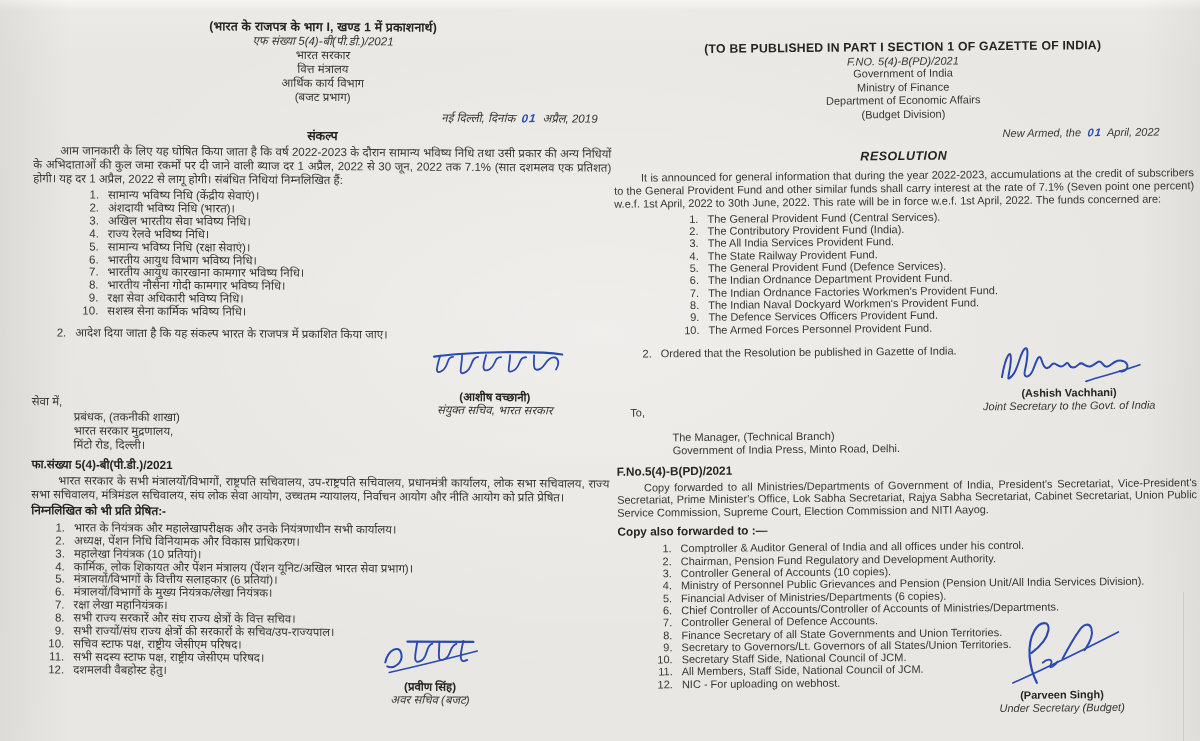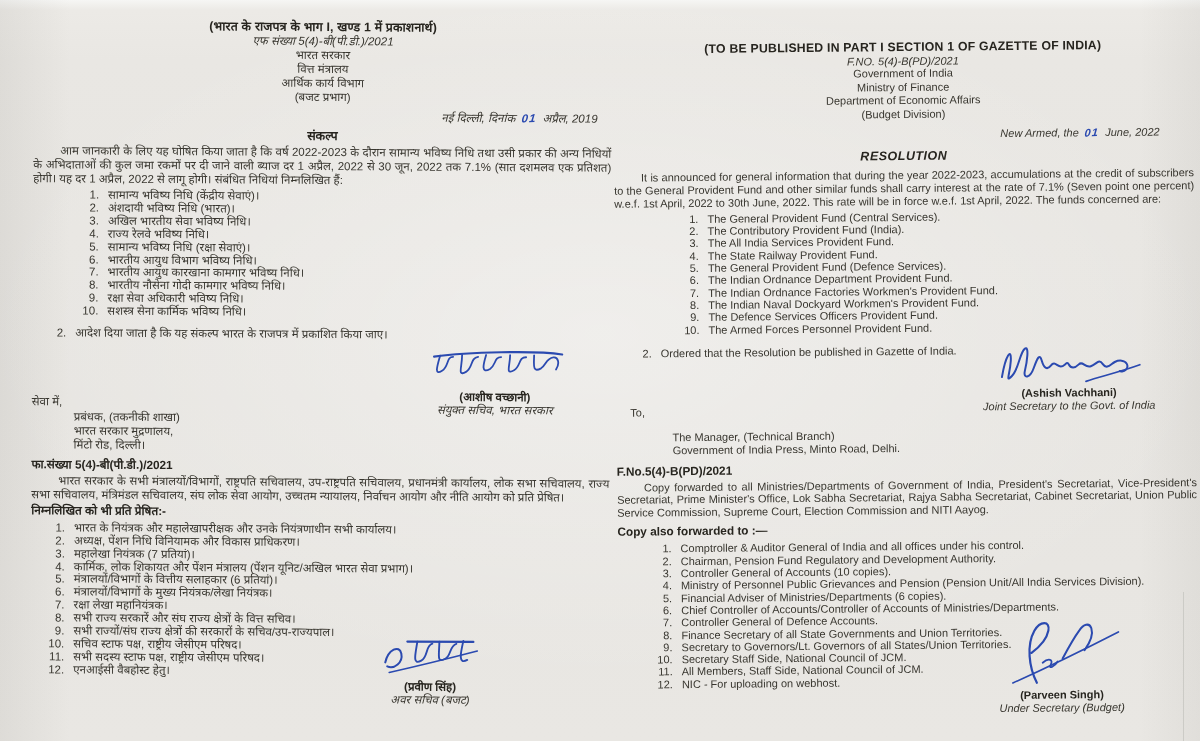--- a/index.html
+++ b/index.html
@@ -149,21 +149,21 @@
       <div class="row">
       <span class="num">1.</span>
       <span>भारत के नियंत्रक और महालेखापरीक्षक और उनके नियंत्रणाधीन सभी कार्यालय।</span>
     </div>
       <div class="row">
       <span class="num">2.</span>
       <span>अध्यक्ष, पेंशन निधि विनियामक और विकास प्राधिकरण।</span>
     </div>
       <div class="row">
       <span class="num">3.</span>
-      <span>महालेखा नियंत्रक (7 प्रतियां)।</span>
+      <span>महालेखा नियंत्रक (10 प्रतियां)।</span>
     </div>
       <div class="row">
       <span class="num">4.</span>
       <span>कार्मिक, लोक शिकायत और पेंशन मंत्रालय (पेंशन यूनिट/अखिल भारत सेवा प्रभाग)।</span>
     </div>
       <div class="row">
       <span class="num">5.</span>
       <span>मंत्रालयों/विभागों के वित्तीय सलाहकार (6 प्रतियां)।</span>
     </div>
       <div class="row">
@@ -185,21 +185,21 @@
       <div class="row">
       <span class="num">10.</span>
       <span>सचिव स्टाफ पक्ष, राष्ट्रीय जेसीएम परिषद।</span>
     </div>
       <div class="row">
       <span class="num">11.</span>
       <span>सभी सदस्य स्टाफ पक्ष, राष्ट्रीय जेसीएम परिषद।</span>
     </div>
       <div class="row">
       <span class="num">12.</span>
-      <span>एनआईसी वैबहोस्ट हेतु।</span>
+      <span>दशमलवी वैबहोस्ट हेतु।</span>
     </div>
     </div>
 
   <div class="sig" style="top:608px;left:290px;width:220px;">
     <svg width="110" height="52" viewBox="0 0 110 52">
       <path d="M10 34 C13 21 24 16 26 25 C28 34 19 41 12 38" stroke="#2b4ab0" stroke-width="2" fill="none" stroke-linecap="round"></path>
       <path d="M32 13 H98" stroke="#2b4ab0" stroke-width="2.2" fill="none" stroke-linecap="round"></path>
       <path d="M42 13 C40 26 37 37 46 32 C53 28 50 17 57 15 M64 13 C64 26 61 35 70 30 C76 27 74 17 81 15 M88 12 C85 25 83 36 92 31" stroke="#2b4ab0" stroke-width="1.9" fill="none" stroke-linecap="round"></path>
       <path d="M14 44 C40 38 72 30 102 22" stroke="#2b4ab0" stroke-width="1.6" fill="none" stroke-linecap="round"></path>
     </svg>
@@ -213,21 +213,21 @@
   <div class="center i">F.NO. 5(4)-B(PD)/2021</div>
   <div class="center org-lines">
       <div>Government of India</div>
       <div>Ministry of Finance</div>
       <div>Department of Economic Affairs</div>
       <div>(Budget Division)</div>
     </div>
   <div class="dateline i" style="padding-right:34px;">
     <span>New Armed, the</span>
     <span class="hand-day">01</span>
-    <span>June, 2022</span>
+    <span>April, 2022</span>
   </div>
   <div class="center b i doc-title" style="margin-top:8px;letter-spacing:0.5px;">RESOLUTION</div>
   <div class="para" style="margin-top:5px;">It is announced for general information that during the year 2022-2023, accumulations at the credit of subscribers to the General Provident Fund and other similar funds shall carry interest at the rate of 7.1% (Seven point one percent) w.e.f. 1st April, 2022 to 30th June, 2022. This rate will be in force w.e.f. 1st April, 2022.  The funds concerned are:</div>
 
   <div class="list funds-right">
       <div class="row">
       <span class="num">1.</span>
       <span>The General Provident Fund (Central Services).</span>
     </div>
       <div class="row">

